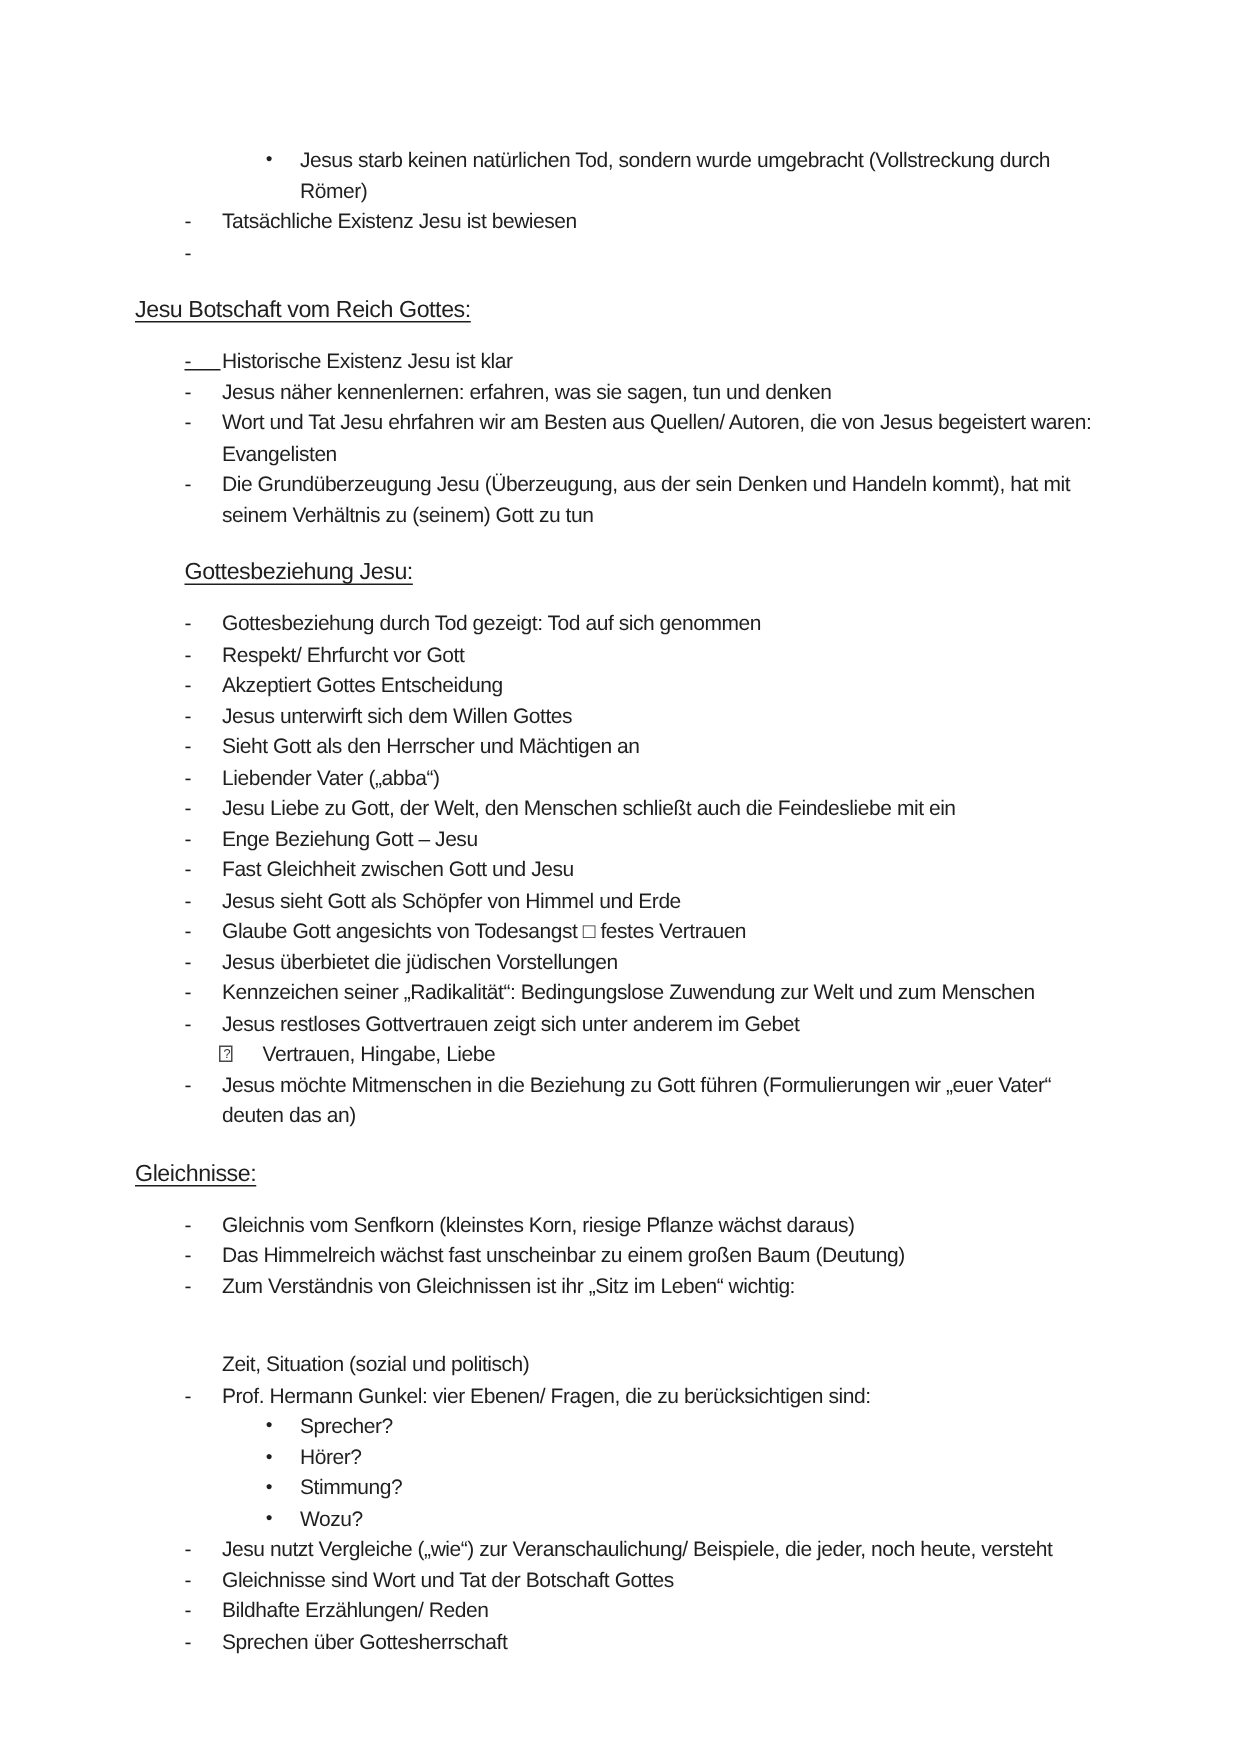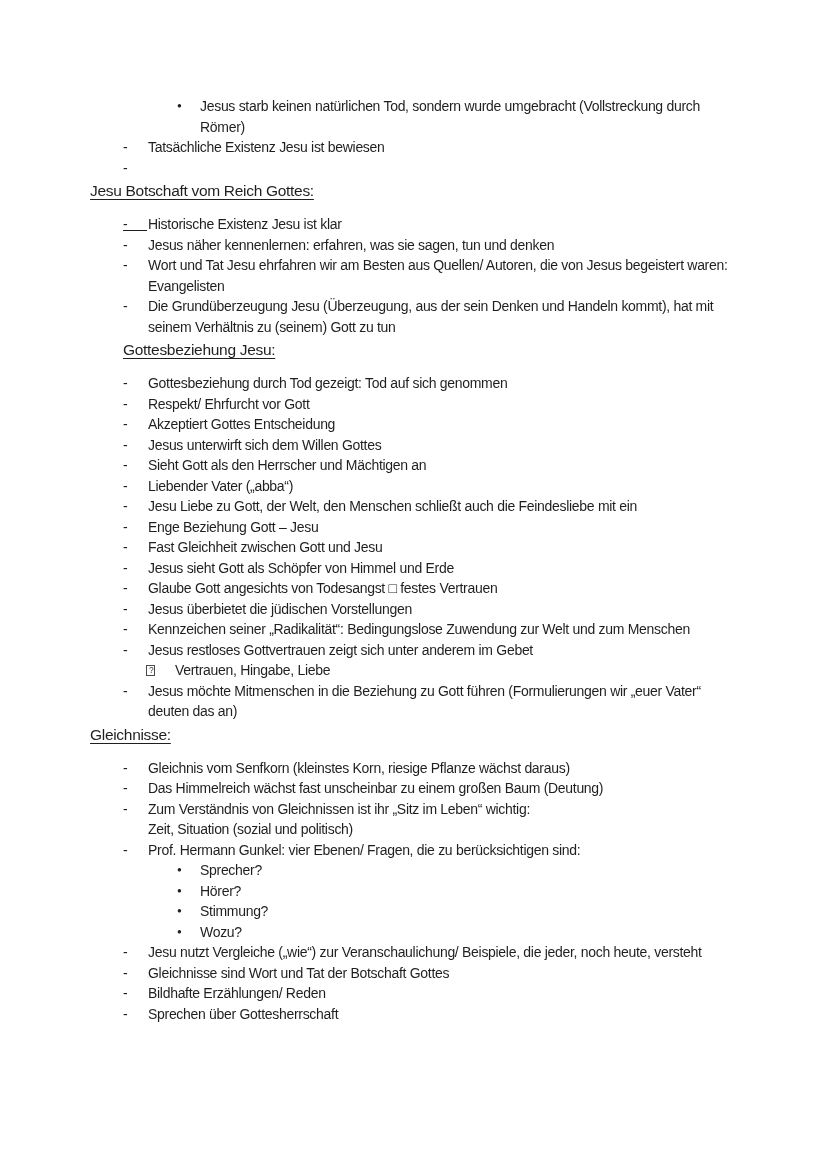--- a/index.html
+++ b/index.html
@@ -22,21 +22,21 @@
     color: #1f1f1f;
     font-family: "Liberation Sans", "DejaVu Sans", sans-serif;
     font-size: 14px;
     line-height: 20.5px;
     letter-spacing: -0.3px;
   }
   h2.heading {
     font-size: 15.5px;
     line-height: 21px;
     font-weight: 400;
-    margin: 2px 0 13px 0;
+    margin: 18px 0 13px 0;
     text-decoration: underline;
     text-underline-offset: 2.5px;
   }
   h2.heading.indent-1 { margin-left: 33px; }
   .list { margin: 0; }
   .item { display: flex; }
   .marker { flex: 0 0 auto; }
   .text { flex: 0 1 auto; }
 
   
@@ -75,21 +75,21 @@
     position: absolute;
     left: 0;
     top: 4.5px;
     width: 9px;
     height: 11px;
     border: 1px solid #4a4a4a;
     box-sizing: border-box;
   }
 
   
-  .m-none { padding-left: 58px; }
+  .m-none { padding-left: 58px; margin-top: 32px; }
 </style>
 </head>
 <body>
 
 <main class="page">
   <div class="content" id="content">
       <div class="list">
         <div class="item m-bullet">
     <span class="marker">●</span>
     <span class="text">Jesus starb keinen natürlichen Tod, sondern wurde umgebracht (Vollstreckung durch Römer)</span>

